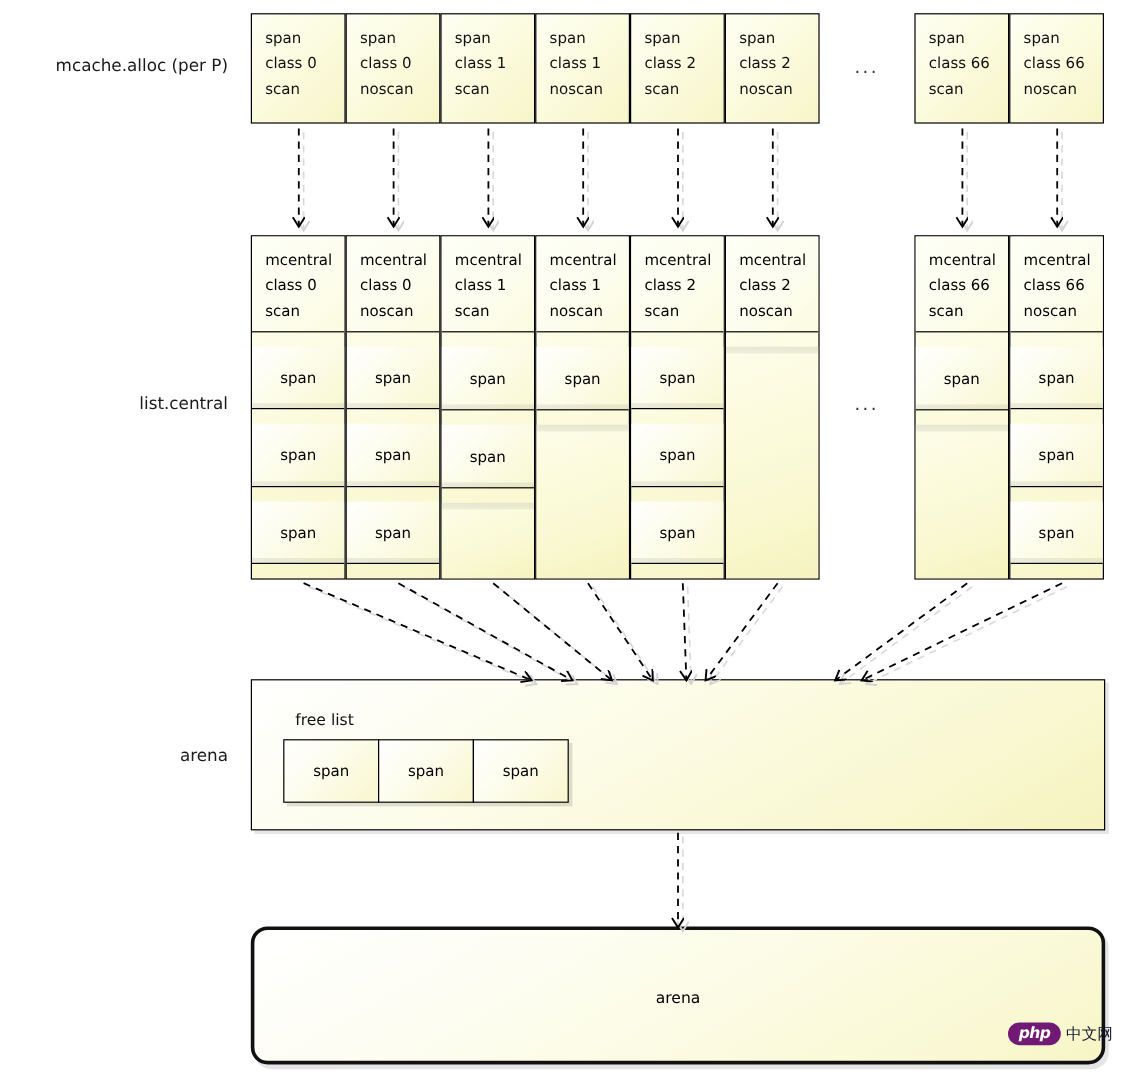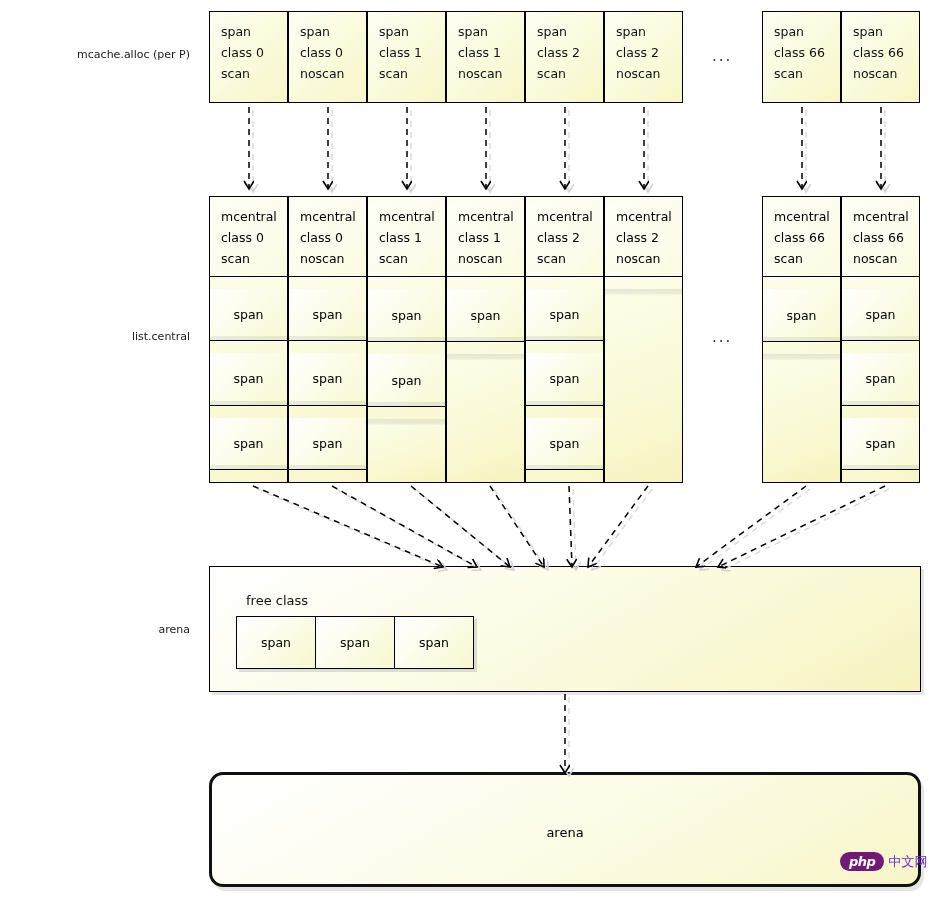--- a/index.html
+++ b/index.html
@@ -18,21 +18,21 @@
 
   #stage {
     position: absolute;
     left: 0; top: 0;
     width: 942px;
     height: 901px;
   }
 
   .row-label {
     position: absolute;
-    font-size: 11px;
+    font-size: 14px;
     color: #1a1a1a;
     text-align: right;
     white-space: nowrap;
     line-height: 16px;
   }
 
   
   .span-cell {
     position: absolute;
     box-sizing: border-box;
@@ -154,21 +154,21 @@
     font-style: italic;
     font-weight: bold;
     font-size: 13px;
     line-height: 17px;
     padding: 1px 9px;
     border-radius: 10px;
     letter-spacing: -0.5px;
   }
   #wm-cn {
     font-size: 13px;
-    color: #6d28d9;
+    color: #0f172a;
     letter-spacing: 0px;
   }
 </style>
 </head>
 <body>
 
 <div id="stage">
 
   <div class="row-label" style="left:10px; top:47px; width:180px;">mcache.alloc (per P)</div>
 
@@ -320,21 +320,21 @@
       <div class="mc-slot">span</div>
       <div class="mc-slot">span</div>
       <div class="mc-tail"></div>
     </div>
   </div>
 
   <div class="ellipsis" style="left:712px; top:328px;">...</div>
 
   <div id="mheap-box" style="left:209px; top:566px; width:712px; height:126px;"></div>
 
-  <div id="freelist-label" style="left:246px; top:593px;">free class</div>
+  <div id="freelist-label" style="left:246px; top:593px;">free list</div>
 
   <div id="freelist-group" style="left:236px; top:616px; width:238px; height:53px;">
     <div class="fl-cell" style="left:0px; top:0px; width:80px; height:53px;">span</div>
     <div class="fl-cell" style="left:79px; top:0px; width:80px; height:53px;">span</div>
     <div class="fl-cell" style="left:158px; top:0px; width:80px; height:53px;">span</div>
   </div>
 
   <div id="arena-box" style="left:209px; top:772px; width:712px; height:115px;"></div>
   <div id="arena-label" style="left:209px; top:825px; width:712px;">arena</div>
 

